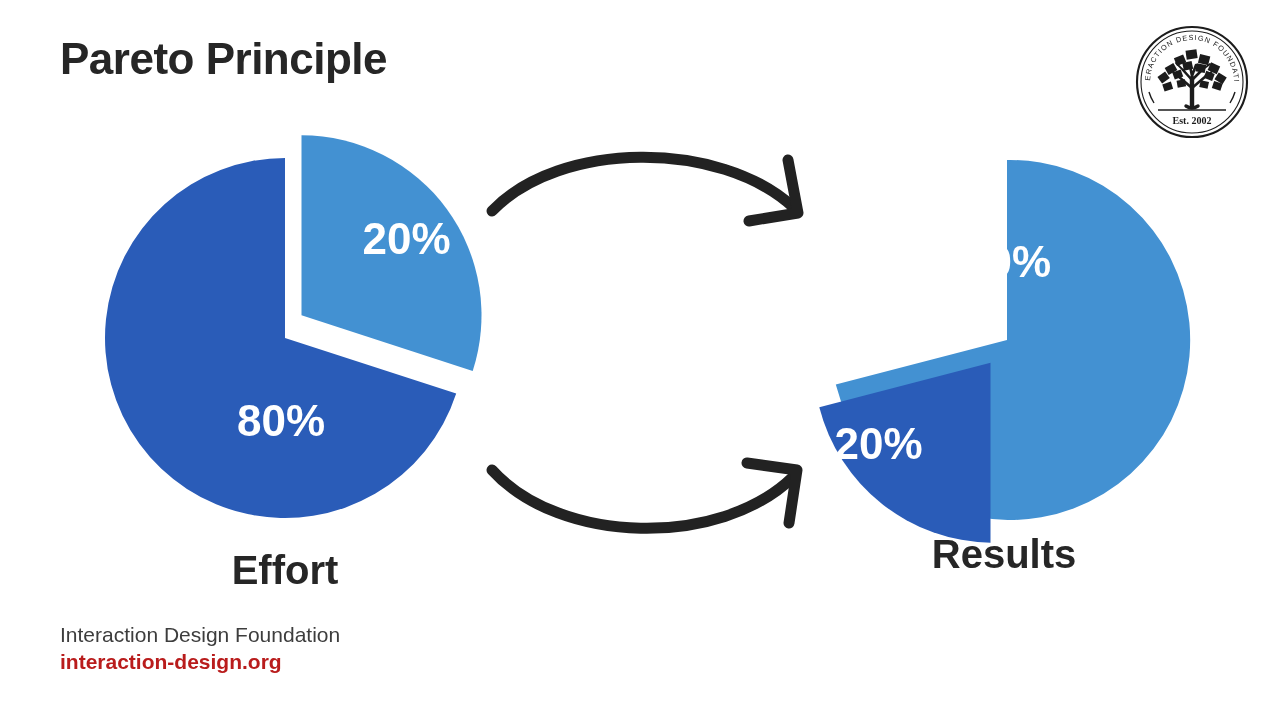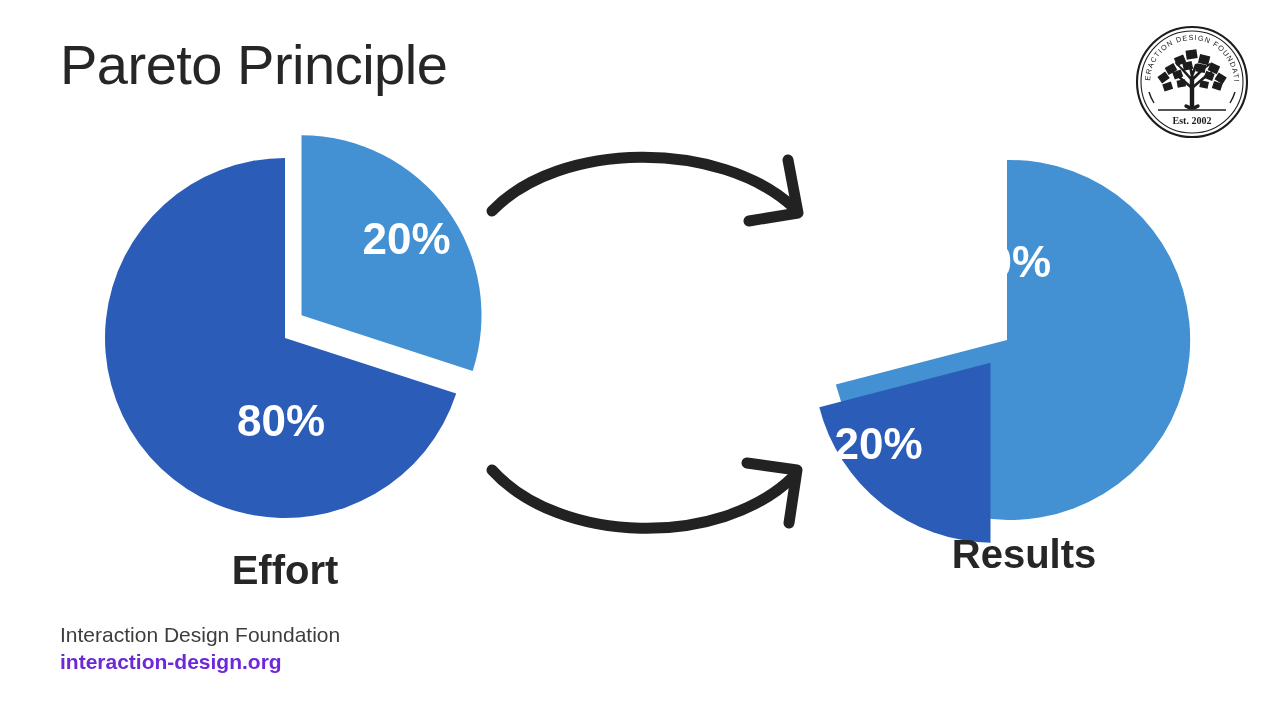--- a/index.html
+++ b/index.html
@@ -8,22 +8,22 @@
     background:#ffffff;
     font-family:"Liberation Sans", sans-serif;
     overflow:hidden;
     position:relative;
   }
   #slide { position:absolute; inset:0; width:1280px; height:720px; background:#fff; }
 
   #title {
     position:absolute;
     left:60px; top:36px;
-    font-size:56px;
-    font-weight:normal;
+    font-size:44px;
+    font-weight:bold;
     color:#262626;
     letter-spacing:-0.5px;
     line-height:1.05;
     white-space:nowrap;
   }
 
   .pie-svg { position:absolute; overflow:visible; }
   #left-pie-wrap  { left:0px; top:0px; width:640px; height:640px; }
   #right-pie-wrap { left:640px; top:0px; width:640px; height:640px; }
 
@@ -38,38 +38,38 @@
 
   .chart-caption {
     position:absolute;
     font-size:40px;
     font-weight:bold;
     color:#262626;
     text-align:center;
     white-space:nowrap;
   }
   #effort-caption  { left:145px; top:548px; width:280px; }
-  #results-caption { left:884px; top:532px; width:280px; }
+  #results-caption { left:864px; top:532px; width:280px; }
 
   #arrows { position:absolute; left:0; top:0; width:1280px; height:720px; pointer-events:none; }
   .arrow-stroke {
     fill:none;
     stroke:#222222;
     stroke-width:11;
     stroke-linecap:round;
     stroke-linejoin:round;
   }
 
   #footer {
     position:absolute;
     left:60px; top:622px;
     line-height:1.28;
   }
   #footer-org  { font-size:21px; color:#3d3d3d; font-weight:normal; }
-  #footer-site { font-size:21px; color:#6d28d9; font-weight:bold; }
+  #footer-site { font-size:21px; color:#b91c1c; font-weight:bold; }
 
   #logo { position:absolute; left:1128px; top:18px; width:128px; height:128px; }
   .logo-ring { fill:none; stroke:#1c1c1c; }
   .logo-text {
     font-family:"Liberation Sans", sans-serif;
     font-size:7.3px;
     fill:#1c1c1c;
     letter-spacing:1.0px;
     font-weight:normal;
   }

